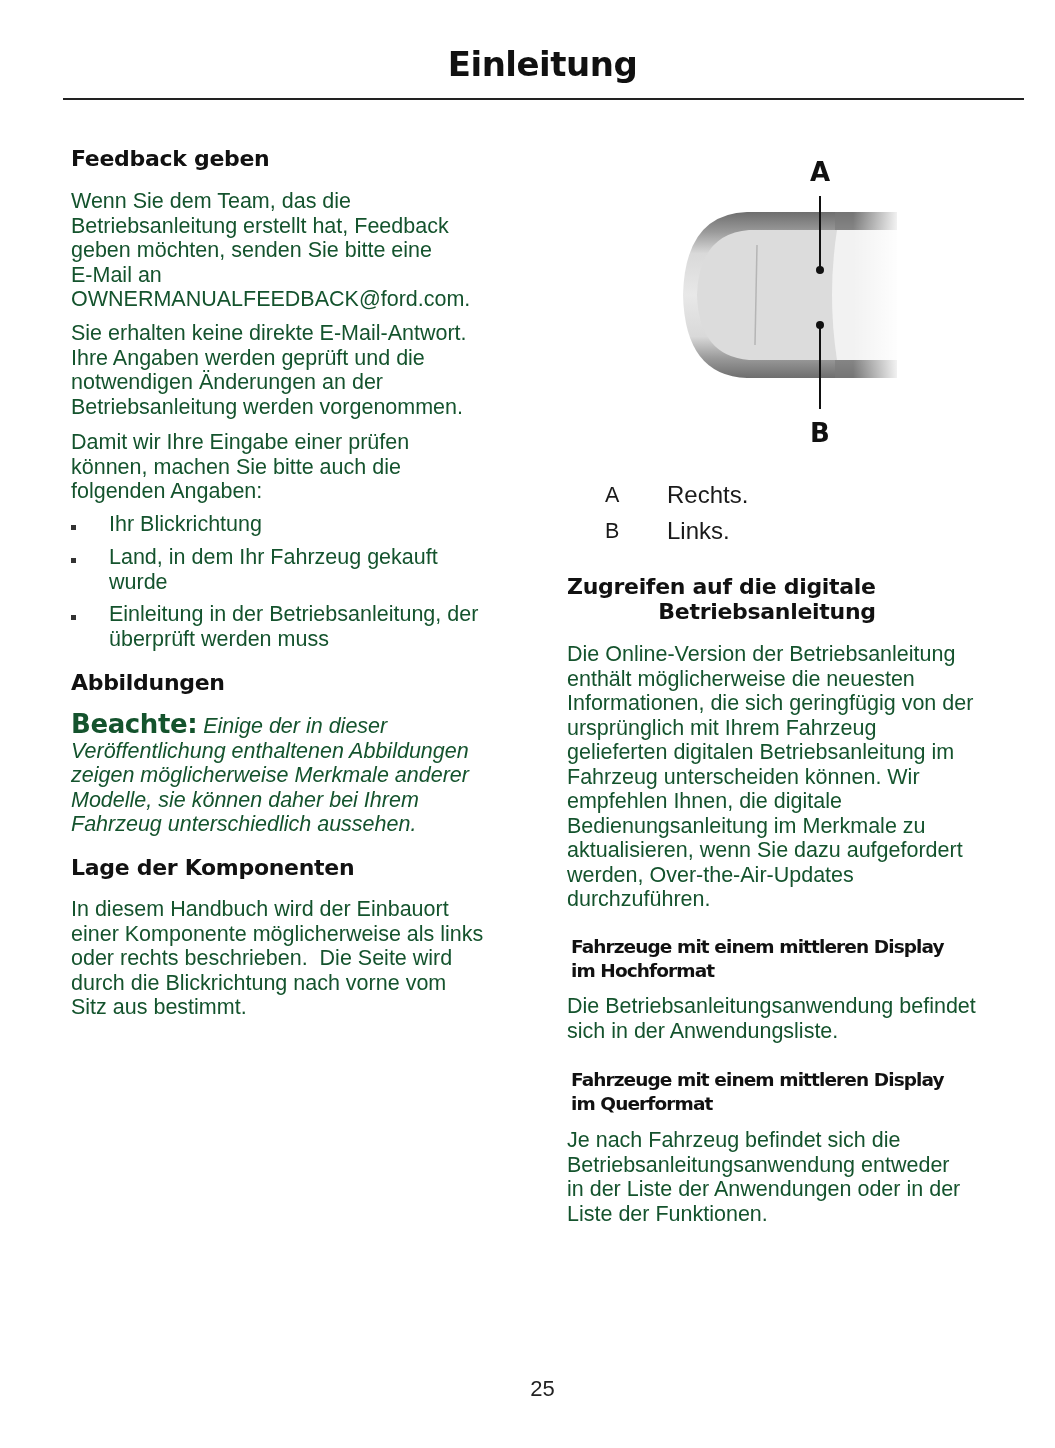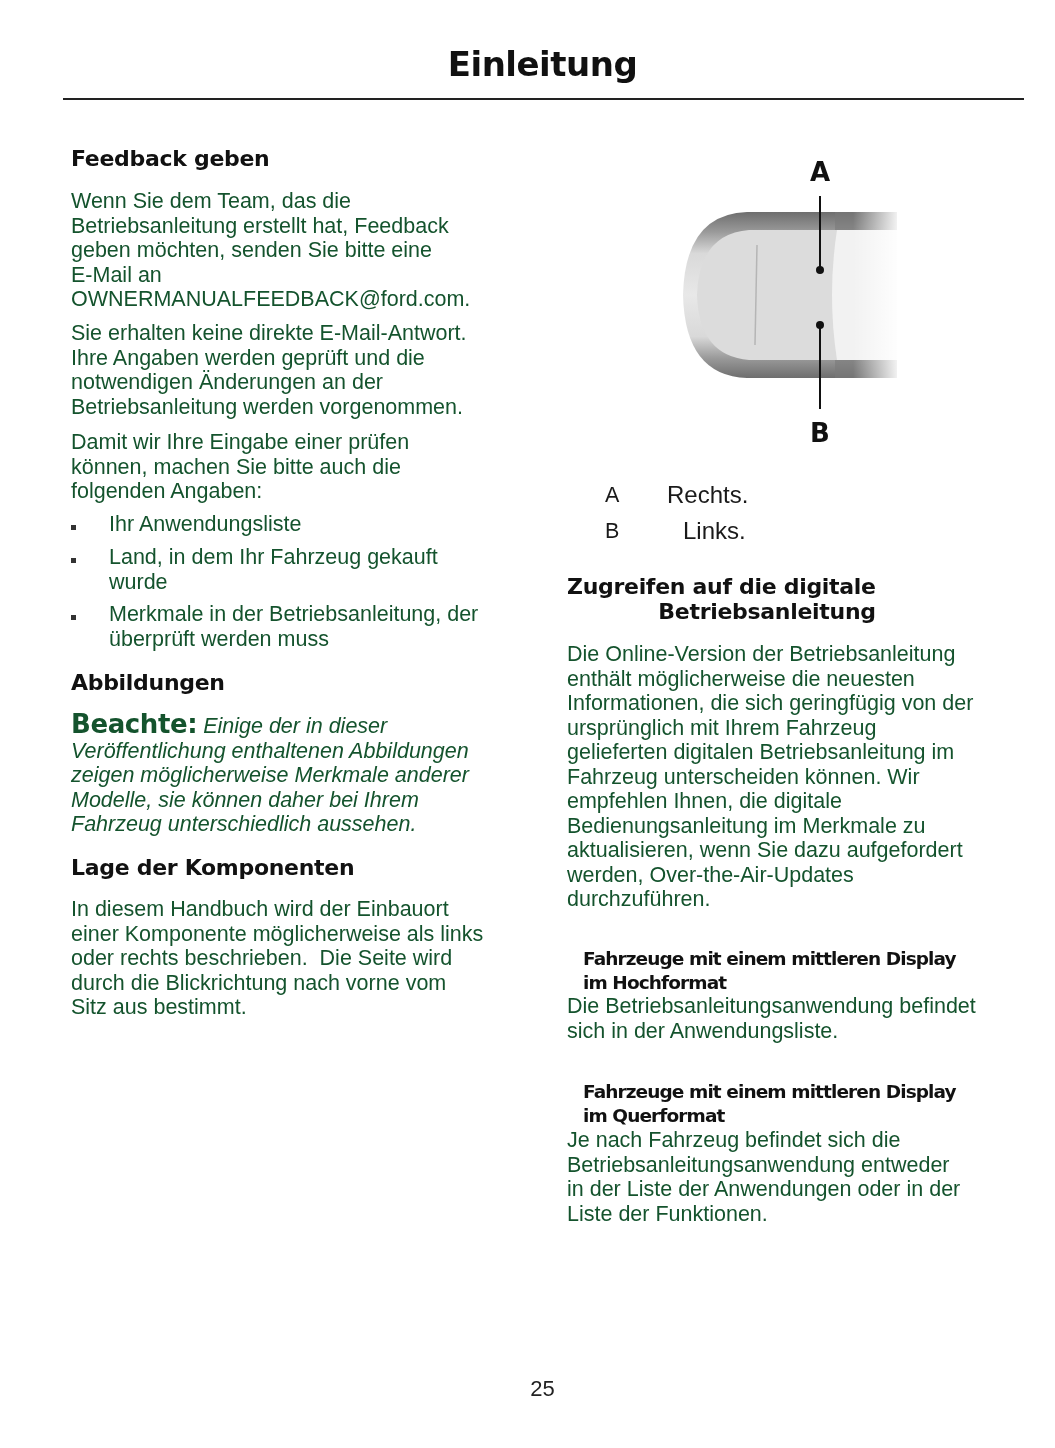--- a/index.html
+++ b/index.html
@@ -19,21 +19,21 @@
   .col { position: absolute; width: 460px; }
   .col-left { left: 71px; top: 0; }
   .col-right { left: 567px; top: 0; }
   .h2 {
     position: absolute; font-family: "DejaVu Sans", sans-serif; font-weight: bold;
     font-size: 22px; color: #111; letter-spacing: -0.3px; line-height: 25px; margin: 0;
     white-space: nowrap;
   }
   .h3 {
     position: absolute; font-family: "DejaVu Sans", sans-serif; font-weight: bold;
-    font-size: 18.5px; color: #111; letter-spacing: -0.9px; line-height: 24px; margin: 16px;
+    font-size: 18.5px; color: #111; letter-spacing: -0.9px; line-height: 24px; margin: 4px;
     white-space: nowrap;
   }
   .p {
     position: absolute; font-size: 21.5px; line-height: 24.5px; margin: 0;
     white-space: pre; color: #14532d;
   }
   .note-bold { font-family: "DejaVu Sans", sans-serif; font-weight: bold; font-style: normal; font-size: 26px; letter-spacing: -0.4px;}
   .note-italic { font-style: italic; }
   .bullet-dot {
     position: absolute; left: 0; width: 5px; height: 5px; background: #333;
@@ -70,30 +70,30 @@
 <span>notwendigen Änderungen an der</span>
 <span>Betriebsanleitung werden vorgenommen.</span></div>
 
   <div class="p" style="top:430px;"><span>Damit wir Ihre Eingabe einer prüfen</span>
 <span>können, machen Sie bitte auch die</span>
 <span>folgenden Angaben:</span></div>
 
   <div style="position:absolute; top:0; left:0; width:460px;">
     <div>
       <span class="bullet-dot" style="top:525px;"></span>
-      <div class="p bullet-text" style="top:512px;">Ihr Anwendungsliste</div>
+      <div class="p bullet-text" style="top:512px;">Ihr Blickrichtung</div>
     </div>
     <div>
       <span class="bullet-dot" style="top:558px;"></span>
       <div class="p bullet-text" style="top:545px;"><span>Land, in dem Ihr Fahrzeug gekauft</span>
 <span>wurde</span></div>
     </div>
     <div>
       <span class="bullet-dot" style="top:615px;"></span>
-      <div class="p bullet-text" style="top:602px;"><span>Merkmale in der Betriebsanleitung, der</span>
+      <div class="p bullet-text" style="top:602px;"><span>Einleitung in der Betriebsanleitung, der</span>
 <span>überprüft werden muss</span></div>
     </div>
   </div>
 
   <h2 class="h2" style="top:670px;">Abbildungen</h2>
 
   <div class="p" style="top:712px;"><span class="note-bold">Beachte:</span><span class="note-italic"> Einige der in dieser</span>
 <span class="note-italic">Veröffentlichung enthaltenen Abbildungen</span>
 <span class="note-italic">zeigen möglicherweise Merkmale anderer</span>
 <span class="note-italic">Modelle, sie können daher bei Ihrem</span>
@@ -144,21 +144,21 @@
     <div style="position:absolute; left:252px; top:325px; width:2px; height:84px; background:#111;"></div>
   </div>
 
   <div>
     <div>
       <div class="legend-key" style="left:38px; top:483px;">A</div>
       <div class="legend-val" style="left:100px; top:483px;">Rechts.</div>
     </div>
     <div>
       <div class="legend-key" style="left:38px; top:519px;">B</div>
-      <div class="legend-val" style="left:100px; top:519px;margin-left:16px;">Links.</div>
+      <div class="legend-val" style="left:100px; top:519px;">Links.</div>
     </div>
   </div>
 
   <h2 class="h2" style="top:574px;text-align:right;"><span>Zugreifen auf die digitale</span><br><span>Betriebsanleitung</span></h2>
 
   <div class="p" style="top:642px;"><span>Die Online-Version der Betriebsanleitung</span>
 <span>enthält möglicherweise die neuesten</span>
 <span>Informationen, die sich geringfügig von der</span>
 <span>ursprünglich mit Ihrem Fahrzeug</span>
 <span>gelieferten digitalen Betriebsanleitung im</span>

